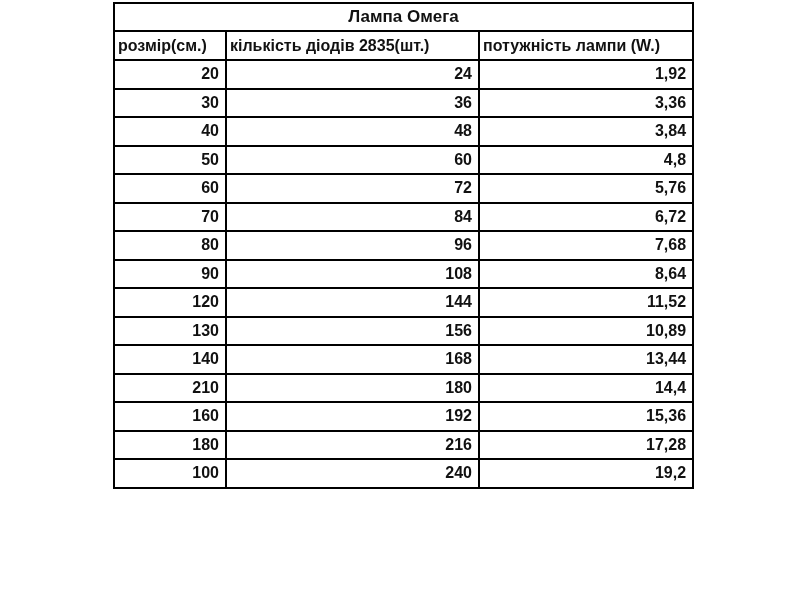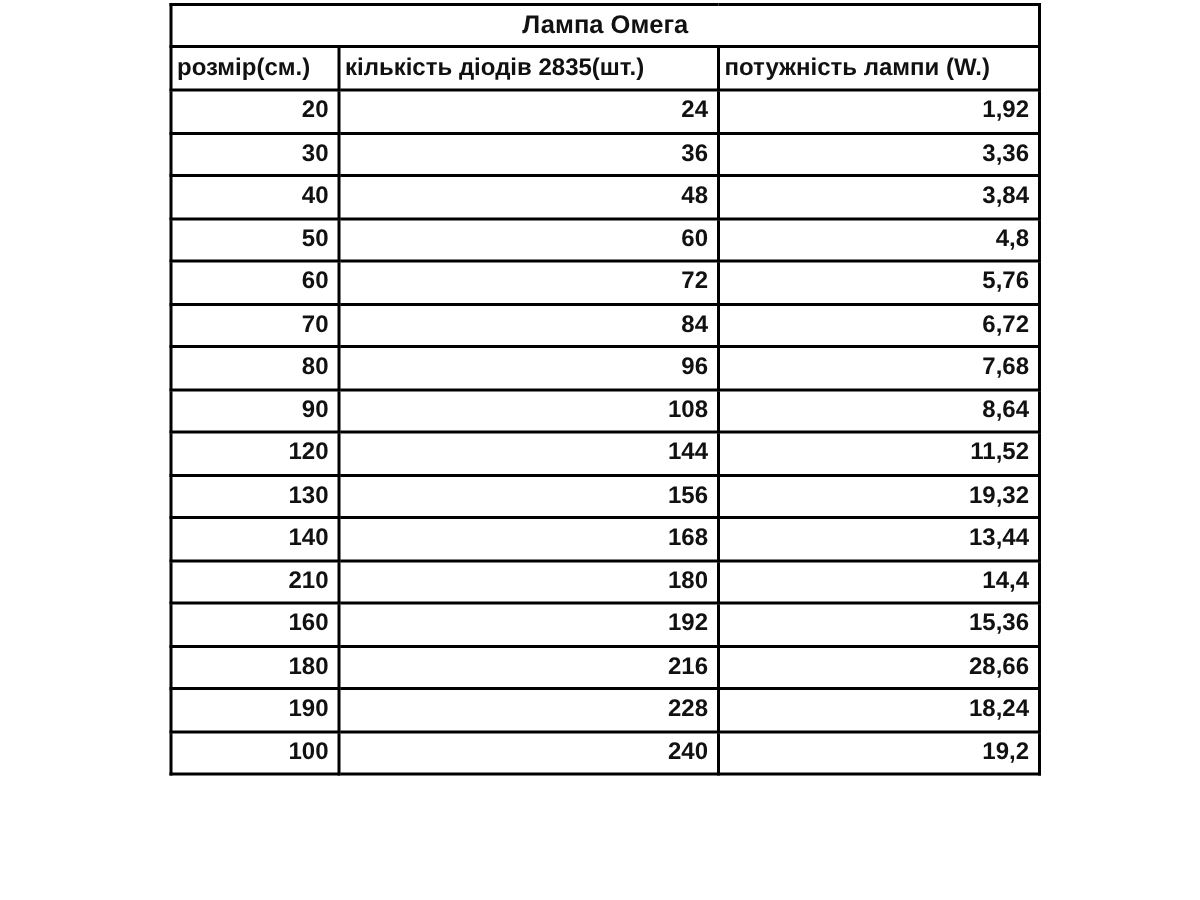--- a/index.html
+++ b/index.html
@@ -126,46 +126,41 @@
           <td class="data-cell">8,64</td>
         </tr>
         <tr class="data-row">
           <td class="data-cell">120</td>
           <td class="data-cell">144</td>
           <td class="data-cell">11,52</td>
         </tr>
         <tr class="data-row">
           <td class="data-cell">130</td>
           <td class="data-cell">156</td>
-          <td class="data-cell">19,32</td>
+          <td class="data-cell">10,89</td>
         </tr>
         <tr class="data-row">
           <td class="data-cell">140</td>
           <td class="data-cell">168</td>
           <td class="data-cell">13,44</td>
         </tr>
         <tr class="data-row">
           <td class="data-cell">210</td>
           <td class="data-cell">180</td>
           <td class="data-cell">14,4</td>
         </tr>
         <tr class="data-row">
           <td class="data-cell">160</td>
           <td class="data-cell">192</td>
           <td class="data-cell">15,36</td>
         </tr>
         <tr class="data-row">
           <td class="data-cell">180</td>
           <td class="data-cell">216</td>
-          <td class="data-cell">28,66</td>
-        </tr>
-        <tr class="data-row">
-          <td class="data-cell">190</td>
-          <td class="data-cell">228</td>
-          <td class="data-cell">18,24</td>
+          <td class="data-cell">17,28</td>
         </tr>
         <tr class="data-row">
           <td class="data-cell">100</td>
           <td class="data-cell">240</td>
           <td class="data-cell">19,2</td>
         </tr>
       </tbody>
   </table>
 </div>
 

